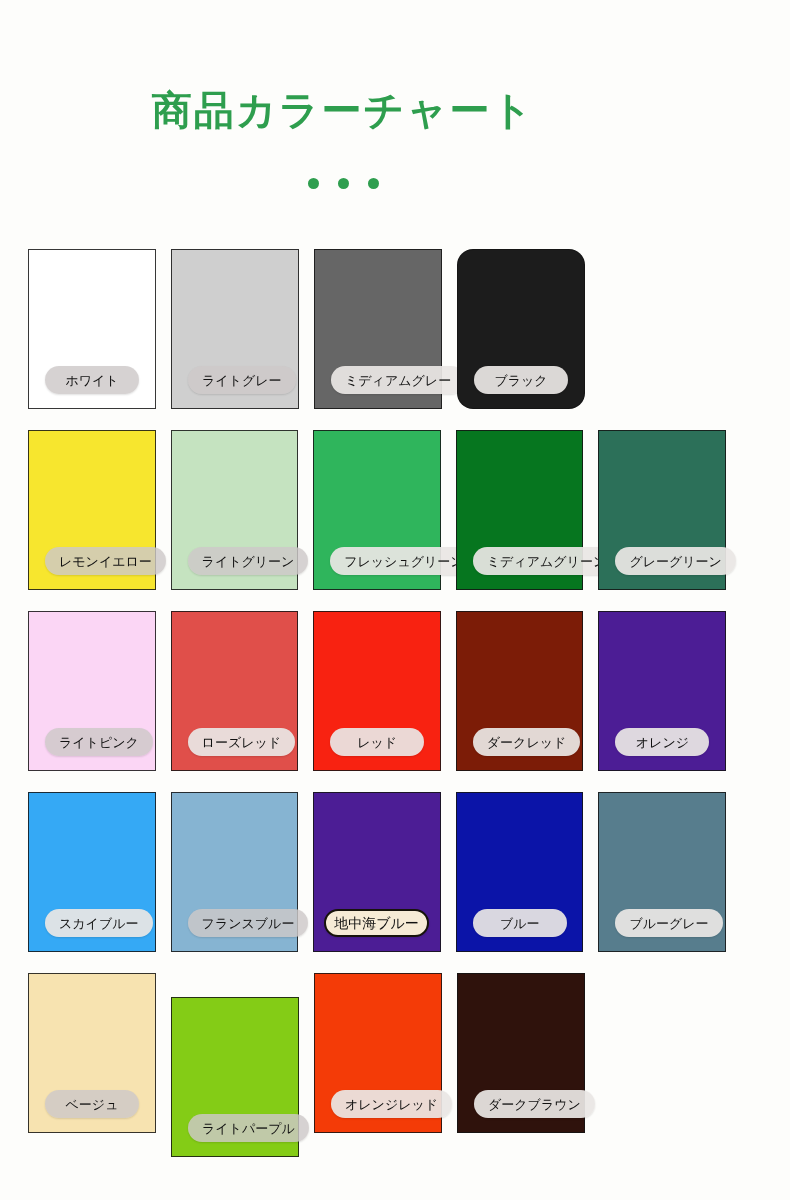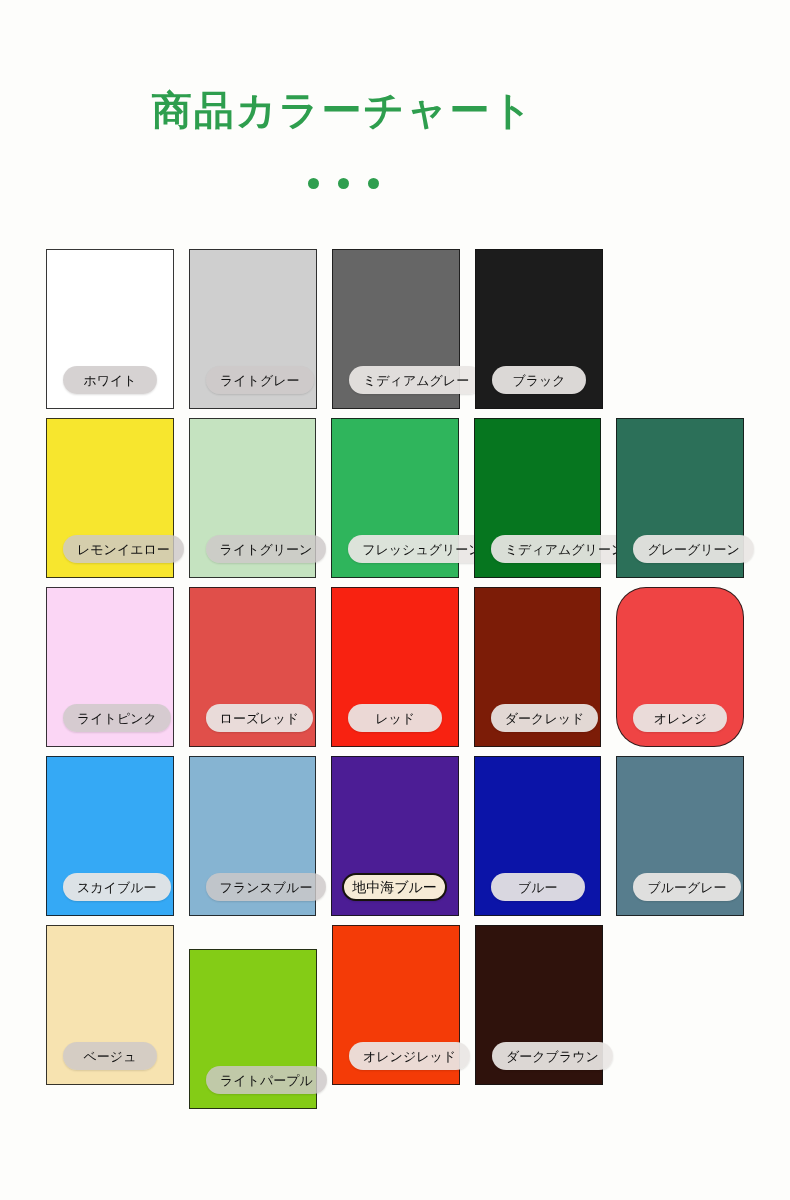--- a/index.html
+++ b/index.html
@@ -46,25 +46,25 @@
     height: 11px;
     border-radius: 50%;
     background: #2e9e4e;
     display: block;
   }
 
   
   .swatch-grid {
     position: absolute;
     top: 249px;
-    left: 46px;
+    left: 28px;
     width: 698px;
     display: flex;
     flex-wrap: wrap;
-    gap: 4px;
+    gap: 16px;
     align-items: center;
   }
   .row {
     display: flex;
     width: 100%;
     margin-bottom: 5px;
     height: 160px;
   }
   .swatch {
     width: 128px;
@@ -138,21 +138,21 @@
         <div class="swatch" style="background: rgb(207, 207, 207);">
           <div class="swatch-label">
             <span class="label-text">ライトグレー</span>
           </div>
         </div>
         <div class="swatch" style="background: rgb(102, 102, 102);">
           <div class="swatch-label light-pill">
             <span class="label-text">ミディアムグレー</span>
           </div>
         </div>
-        <div class="swatch" style="background: rgb(28, 28, 28);">
+        <div class="swatch" style="background: rgb(28, 28, 28); border-radius: 16px;">
           <div class="swatch-label light-pill">
             <span class="label-text">ブラック</span>
           </div>
         </div>
       </div>
       <div class="row">
         <div class="swatch" style="background: rgb(247, 230, 46);">
           <div class="swatch-label">
             <span class="label-text">レモンイエロー</span>
           </div>
@@ -192,21 +192,21 @@
         <div class="swatch" style="background: rgb(248, 34, 17);">
           <div class="swatch-label light-pill">
             <span class="label-text">レッド</span>
           </div>
         </div>
         <div class="swatch" style="background: rgb(124, 28, 7);">
           <div class="swatch-label light-pill">
             <span class="label-text">ダークレッド</span>
           </div>
         </div>
-        <div class="swatch" style="background: #ef4444; border-radius: 30px;">
+        <div class="swatch" style="background: #4c1d95;">
           <div class="swatch-label light-pill">
             <span class="label-text">オレンジ</span>
           </div>
         </div>
       </div>
       <div class="row">
         <div class="swatch" style="background: rgb(53, 169, 245);">
           <div class="swatch-label light-pill">
             <span class="label-text">スカイブルー</span>
           </div>

